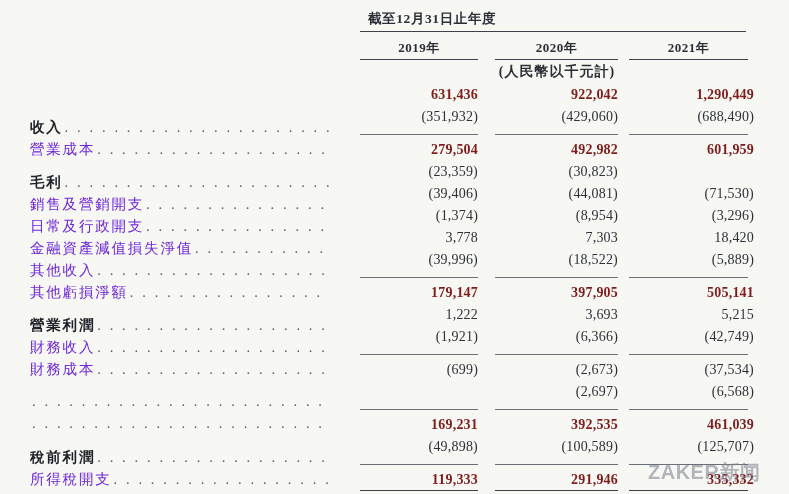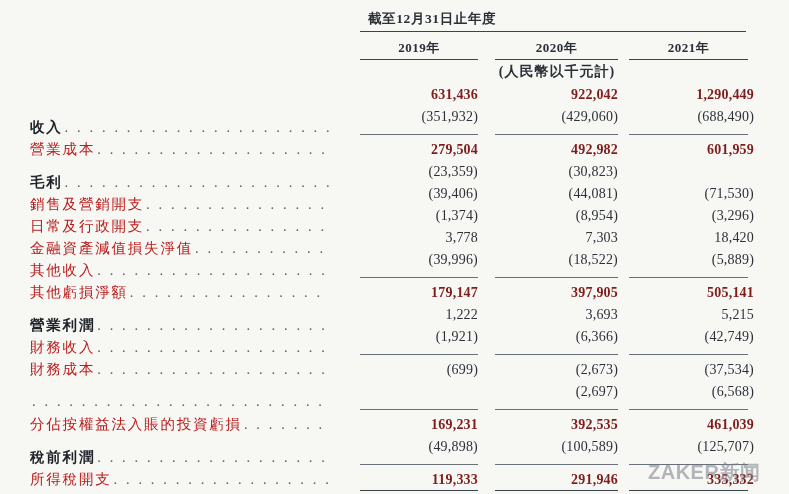--- a/index.html
+++ b/index.html
@@ -84,21 +84,21 @@
     height: 22px;
     display: flex;
     align-items: baseline;
     overflow: hidden;
     white-space: nowrap;
     margin-top: 32px;
   }
   .lbl {
     font-size: 14.5px;
     letter-spacing: 1.8px;
-    color: #b91c1c;
+    color: #6d28d9;
     flex: 0 0 auto;
   }
   .row.bold .lbl {
     font-weight: bold;
     color: #1e2229;
   }
   .leader {
     flex: 1 1 auto;
     overflow: hidden;
     height: 14px;
@@ -281,21 +281,20 @@
       <div class="row" style="top: 361px;">
         <div class="lbl-wrap">
           <span class="leader">. . . . . . . . . . . . . . . . . . . . . . . . . . . . . . . . . . . .</span>
         </div>
         <div class="cell c1">(699)</div>
         <div class="cell c2">(2,673)</div>
         <div class="cell c3">(37,534)</div>
       </div>
       <div class="row" style="top: 383px;">
         <div class="lbl-wrap">
-          <span class="lbl">分佔按權益法入賬的投資虧損</span>
           <span class="leader">. . . . . . . . . . . . . . . . . . . . . . . . . . . . . . . . . . . .</span>
         </div>
         <div class="cell c2">(2,697)</div>
         <div class="cell c3">(6,568)</div>
       </div>
       <div class="srule s1" style="top: 409px;"></div>
       <div class="srule s2" style="top: 409px;"></div>
       <div class="srule s3" style="top: 409px;"></div>
       <div class="row bold" style="top: 416px;">
         <div class="lbl-wrap">

